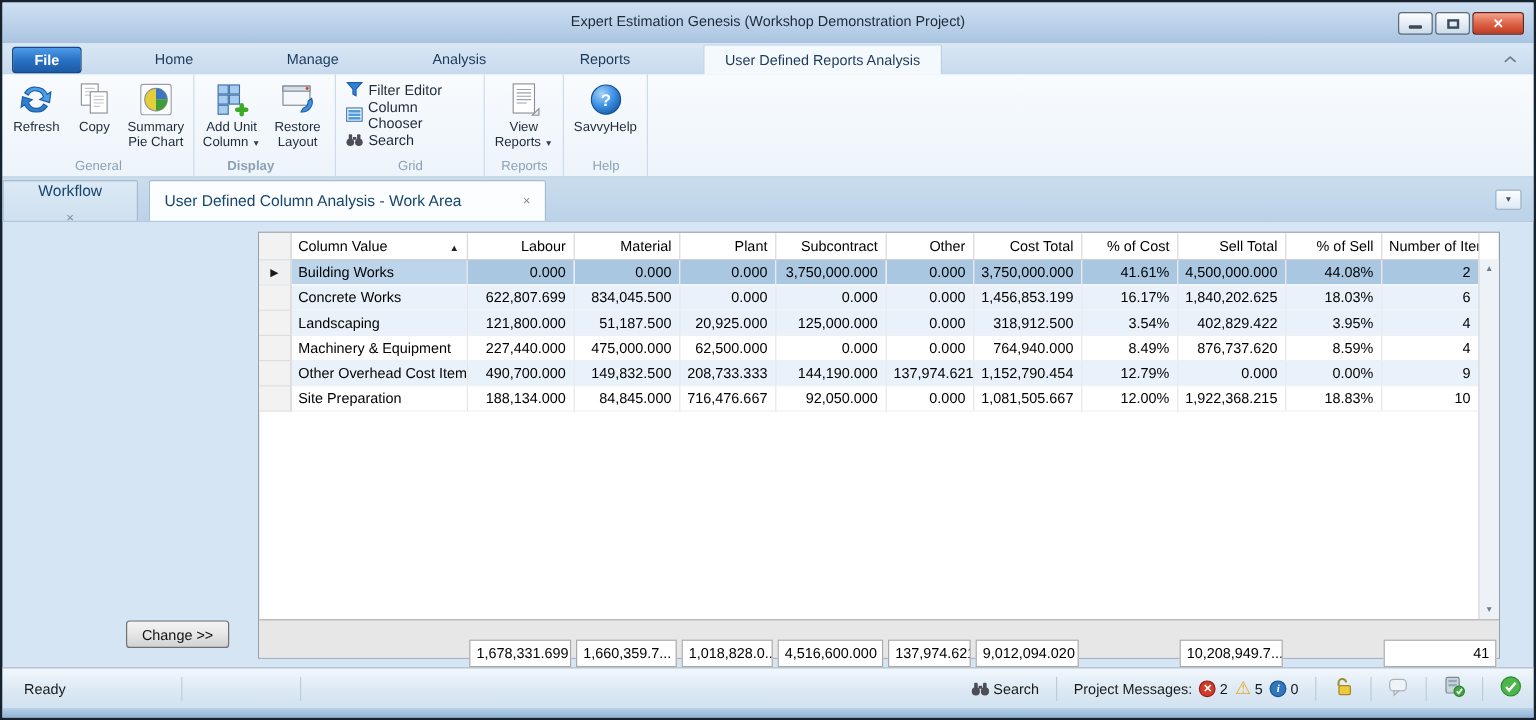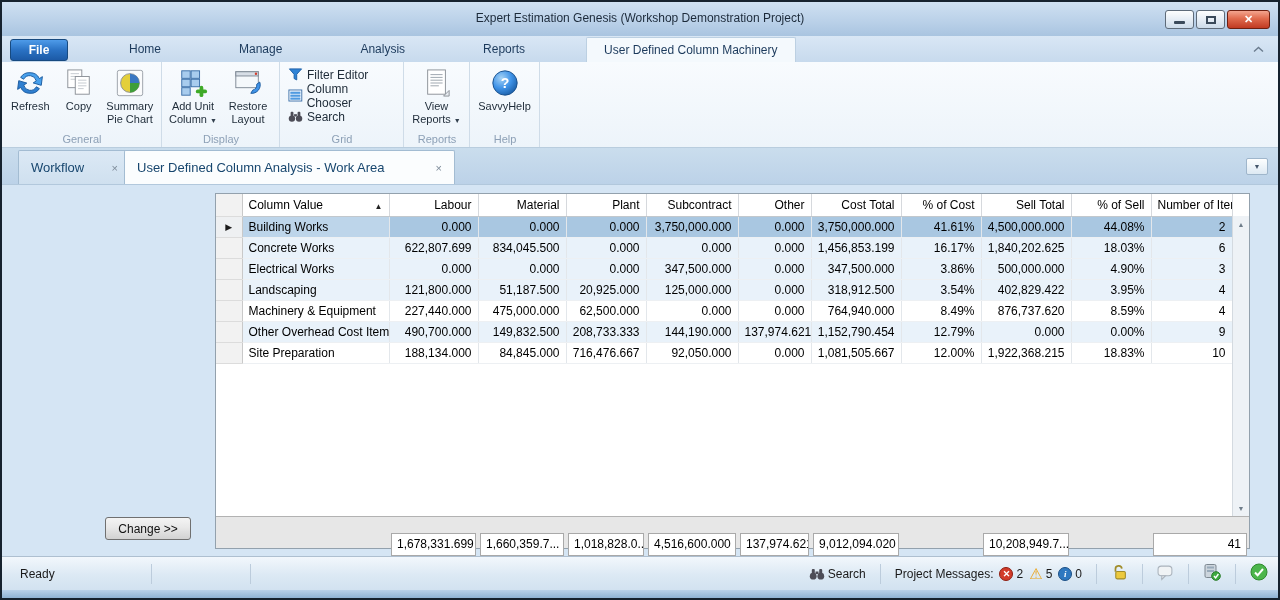--- a/index.html
+++ b/index.html
@@ -40,21 +40,21 @@
   .smallrow { display:flex; align-items:center; gap:4px; height:21px; padding:0 6px; font-size:12px; color:#1e2b38; cursor:default; }
   .grid-group-stack { display:flex; flex-direction:column; justify-content:flex-start; padding-top:2px; }
 
   
   .docstrip { position:absolute; left:0; top:146px; width:100%; height:37px;
     background:linear-gradient(#cadded,#bcd2e8); border-bottom:1px solid #b2c8dc; }
   .dtab { position:absolute; bottom:0; height:34px; display:flex; align-items:center; gap:10px;
     font-size:13px; color:#17466e; padding:0 12px; border:1px solid #a3bcd2; border-bottom:none;
     border-radius:2px 2px 0 0; cursor:default; }
   .dtab .x { color:#7d8b99; font-size:11px; }
-  .dtab.inactive { left:16px; width:113px; background:linear-gradient(#dcE9f5,#cfe0ef); justify-content:space-between; }
+  .dtab.inactive { left:0; width:113px; background:linear-gradient(#dcE9f5,#cfe0ef); justify-content:space-between;flex-direction:column; }
   .dtab.active { left:122px; width:331px; background:#fbfdfe; z-index:2; justify-content:space-between; }
   .doc-dd-btn { position:absolute; right:10px; top:10px; width:22px; height:17px; border:1px solid #9fb6cb;
     border-radius:2px; background:linear-gradient(#fdfefe,#dde9f3); display:flex; align-items:center; justify-content:center;
     font-size:7px; color:#44556a; cursor:default; }
 
   
   .options-box { position:absolute; left:10px; top:193px; width:197px; height:352px;
     border:1px solid #b4c3d2; border-radius:3px; }
   .options-box legend { font-size:12px; color:#2a2a2a; margin-left:8px; padding:0 4px; }
   .opt-item { display:flex; gap:6px; margin:10px 6px 0 10px; font-size:12px; color:#1e1e1e; line-height:16px; }
@@ -127,21 +127,21 @@
         </div>
     </div>
   </div>
 
   <div class="ribbon-tabs">
     <div class="file-btn">File</div>
     <div class="rtab">Home</div>
     <div class="rtab">Manage</div>
     <div class="rtab">Analysis</div>
     <div class="rtab">Reports</div>
-    <div class="rtab active">User Defined Column Machinery</div>
+    <div class="rtab active">User Defined Reports Analysis</div>
     <div class="ribbon-collapse">
       <svg width="11" height="7" viewBox="0 0 11 7">
           <polyline points="1,5.5 5.5,1.5 10,5.5" fill="none" stroke="#6b7c8e" stroke-width="1.4"></polyline>
         </svg>
     </div>
   </div>
 
   <div class="ribbon">
     <div class="rgroup" style="width:160px">
       <div class="bigbtn">
@@ -278,21 +278,21 @@
               </defs>
               <circle cx="16" cy="16" r="13" fill="url(#hg)" stroke="#184f8c"></circle>
               <text x="16" y="21.5" text-anchor="middle" font-size="15" font-weight="bold" fill="#fff">?</text>
             </svg>
         </div>
         <div class="lbl">SavvyHelp</div>
       </div>
     </div>
 
     <div class="rgroup-label" style="position:absolute; left:0; width:160px; bottom:2px;">General</div>
-    <div class="rgroup-label" style="position:absolute; left:160px; width:118px; bottom:2px;">Display</div>
+    <div class="rgroup-label" style="position:absolute; left:148px; width:118px; bottom:2px;font-weight:bold;">Display</div>
     <div class="rgroup-label" style="position:absolute; left:278px; width:124px; bottom:2px;">Grid</div>
     <div class="rgroup-label" style="position:absolute; left:402px; width:66px; bottom:2px;">Reports</div>
     <div class="rgroup-label" style="position:absolute; left:468px; width:70px; bottom:2px;">Help</div>
   </div>
 
   <div class="docstrip">
     <div class="dtab inactive">
       <span>Workflow</span>
       <span class="x">×</span>
     </div>
@@ -363,34 +363,20 @@
             <td class="c-num">0.000</td>
             <td class="c-num">0.000</td>
             <td class="c-num">1,456,853.199</td>
             <td class="c-num">16.17%</td>
             <td class="c-num">1,840,202.625</td>
             <td class="c-num">18.03%</td>
             <td class="c-num">6</td>
           </tr>
           <tr class="alt">
             <td class="ind"></td>
-            <td class="c-text">Electrical Works</td>
-            <td class="c-num">0.000</td>
-            <td class="c-num">0.000</td>
-            <td class="c-num">0.000</td>
-            <td class="c-num">347,500.000</td>
-            <td class="c-num">0.000</td>
-            <td class="c-num">347,500.000</td>
-            <td class="c-num">3.86%</td>
-            <td class="c-num">500,000.000</td>
-            <td class="c-num">4.90%</td>
-            <td class="c-num">3</td>
-          </tr>
-          <tr class="alt">
-            <td class="ind"></td>
             <td class="c-text">Landscaping</td>
             <td class="c-num">121,800.000</td>
             <td class="c-num">51,187.500</td>
             <td class="c-num">20,925.000</td>
             <td class="c-num">125,000.000</td>
             <td class="c-num">0.000</td>
             <td class="c-num">318,912.500</td>
             <td class="c-num">3.54%</td>
             <td class="c-num">402,829.422</td>
             <td class="c-num">3.95%</td>

